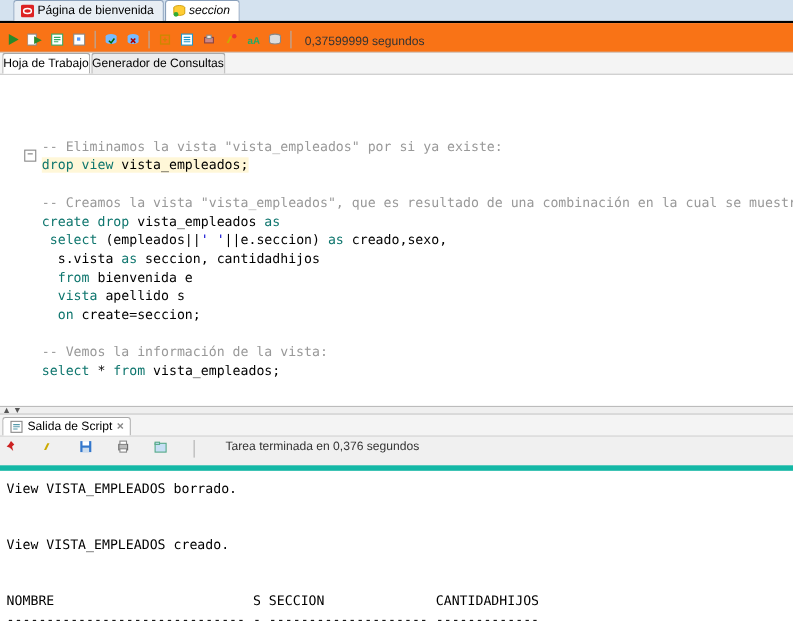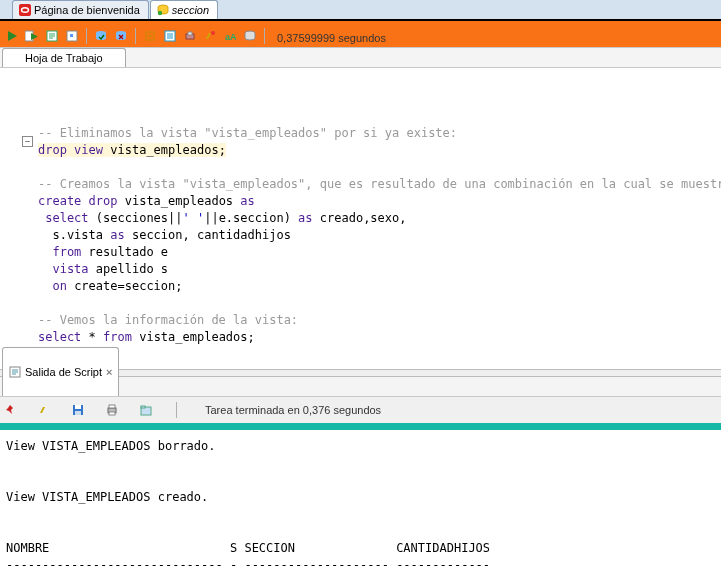--- a/index.html
+++ b/index.html
@@ -5,35 +5,35 @@
 html,body{margin:0;padding:0;font-family:Tahoma,Arial,sans-serif;font-size:11px;background:#fff;color:#000;width:721px}
 .tabs{display:flex;background:#d4e2ef;border-bottom:2px solid #000000;height:19px;align-items:flex-end;padding-left:12px}
 .tab{display:flex;align-items:center;gap:3px;padding:2px 8px 2px 6px;border:1px solid #8aa0bb;border-bottom:none;background:#e8eef4;margin-right:1px;border-radius:3px 3px 0 0;height:14px;cursor:pointer}
 .tab.active{background:#fff;font-style:italic}
 .tab .ico{width:12px;height:12px;display:inline-flex;align-items:center;justify-content:center}
 .toolbar{display:flex;align-items:flex-end;gap:4px;padding:3px 4px;background:#f97316;border-bottom:1px solid #c8c8c8;height:20px}
 .toolbar .tbtn{width:16px;height:16px;display:flex;align-items:center;justify-content:center;cursor:pointer;border-radius:2px}
 .toolbar .sep{width:1px;height:16px;background:#b0b0b0;margin:0 2px}
 .elapsed{margin-left:6px;color:#333}
 .subtabs{display:flex;background:#f4f4f4;border-bottom:1px solid #c8c8c8;height:19px;align-items:flex-end;padding-left:2px}
-.subtab{padding:3px 22px;border:1px solid #a8a8a8;border-bottom:none;background:#ececec;margin-right:1px;border-radius:3px 3px 0 0;cursor:pointer}
+.subtab{padding:3px 0;border:1px solid #a8a8a8;border-bottom:none;background:#ececec;margin-right:1px;border-radius:3px 3px 0 0;cursor:pointer}
 .subtab.active{background:#fff}
 .editor{font-family:"DejaVu Sans Mono","Courier New",monospace;font-size:12px;line-height:17px;padding:6px 0 6px 0;white-space:pre;overflow:hidden;position:relative}
 .code{margin-left:38px}
 .cm{color:#999}
-.kw{color:#4c1d95}
+.kw{color:#0f766e}
 .str{color:#0000d0}
 .fold{position:absolute;left:22px;width:9px;height:9px;border:1px solid #888;background:#fff;font-size:9px;line-height:8px;text-align:center;color:#555;cursor:pointer}
 .hl{background:#fff7d8}
 .splitter{height:6px;background:#efefef;border-top:1px solid #bcbcbc;border-bottom:1px solid #bcbcbc;display:flex;align-items:center;padding-left:2px;gap:2px}
 .splitter span{color:#555;font-size:8px;line-height:6px}
 .outtabs{display:flex;background:#f4f4f4;border-bottom:1px solid #c8c8c8;height:19px;align-items:flex-end;padding-left:2px}
-.outtab{display:flex;align-items:center;gap:4px;padding:18px 6px;border:1px solid #a8a8a8;border-bottom:none;background:#fff;border-radius:3px 3px 0 0}
+.outtab{display:flex;align-items:center;gap:4px;padding:2px 6px;border:1px solid #a8a8a8;border-bottom:none;background:#fff;border-radius:3px 3px 0 0}
 .outtab .close{color:#888;cursor:pointer;font-weight:bold}
-.out-toolbar{display:flex;align-items:center;gap:22px;padding:3px 4px;background:#f0f0f0;border-bottom:7px solid #14b8a6;height:20px}
+.out-toolbar{display:flex;gap:22px;padding:3px 4px;background:#f0f0f0;border-bottom:5px solid #14b8a6;height:20px}
 .out-toolbar .sep{width:1px;height:16px;background:#b0b0b0;margin:0 2px}
 .task{color:#333;margin-left:4px}
 .output{font-family:"DejaVu Sans Mono","Courier New",monospace;font-size:12px;line-height:17px;padding:8px 6px;white-space:pre}
 svg{display:block}
 </style>
 </head>
 <body>
 
 <div class="tabs">
   <div class="tab">
@@ -131,32 +131,33 @@
         <ellipse cx="6" cy="3" rx="5" ry="2" fill="#ddd" stroke="#888"></ellipse>
         <path d="M1 3 v5 a5 2 0 0 0 10 0 v-5" fill="#ddd" stroke="#888"></path>
       </svg>
     </div>
   <span class="sep"></span>
   <span class="elapsed">0,37599999 segundos</span>
 </div>
 
 <div class="subtabs">
   <div class="subtab active">Hoja de Trabajo</div>
+  <div class="subtab">Generador de Consultas</div>
 </div>
 
 <div class="editor">
   <div class="fold" style="top:68px">−</div>
   <div class="code"><span class="cm">-- Eliminamos la vista "vista_empleados" por si ya existe:</span>
 <span class="hl"><span class="kw">drop view</span><span> vista_empleados;</span></span>
 
 <span class="cm">-- Creamos la vista "vista_empleados", que es resultado de una combinación en la cual se muestran 5 campos</span>
 <span class="kw">create drop</span><span> vista_empleados </span><span class="kw">as</span>
-<span class="kw"> select</span><span> (secciones||</span><span class="str">' '</span><span>||e.seccion) </span><span class="kw">as</span><span> creado,sexo,</span>
+<span class="kw"> select</span><span> (empleados||</span><span class="str">' '</span><span>||e.seccion) </span><span class="kw">as</span><span> creado,sexo,</span>
 <span>  s.vista </span><span class="kw">as</span><span> seccion, cantidadhijos</span>
-<span class="kw">  from</span><span> resultado e</span>
+<span class="kw">  from</span><span> bienvenida e</span>
 <span class="kw">  vista</span><span> apellido s</span>
 <span class="kw">  on</span><span> create=seccion;</span>
 
 <span class="cm">-- Vemos la información de la vista:</span>
 <span class="kw">select</span><span> * </span><span class="kw">from</span><span> vista_empleados;</span></div>
 </div>
 
 <div class="splitter">
     <span>▲</span>
     <span>▼</span>

